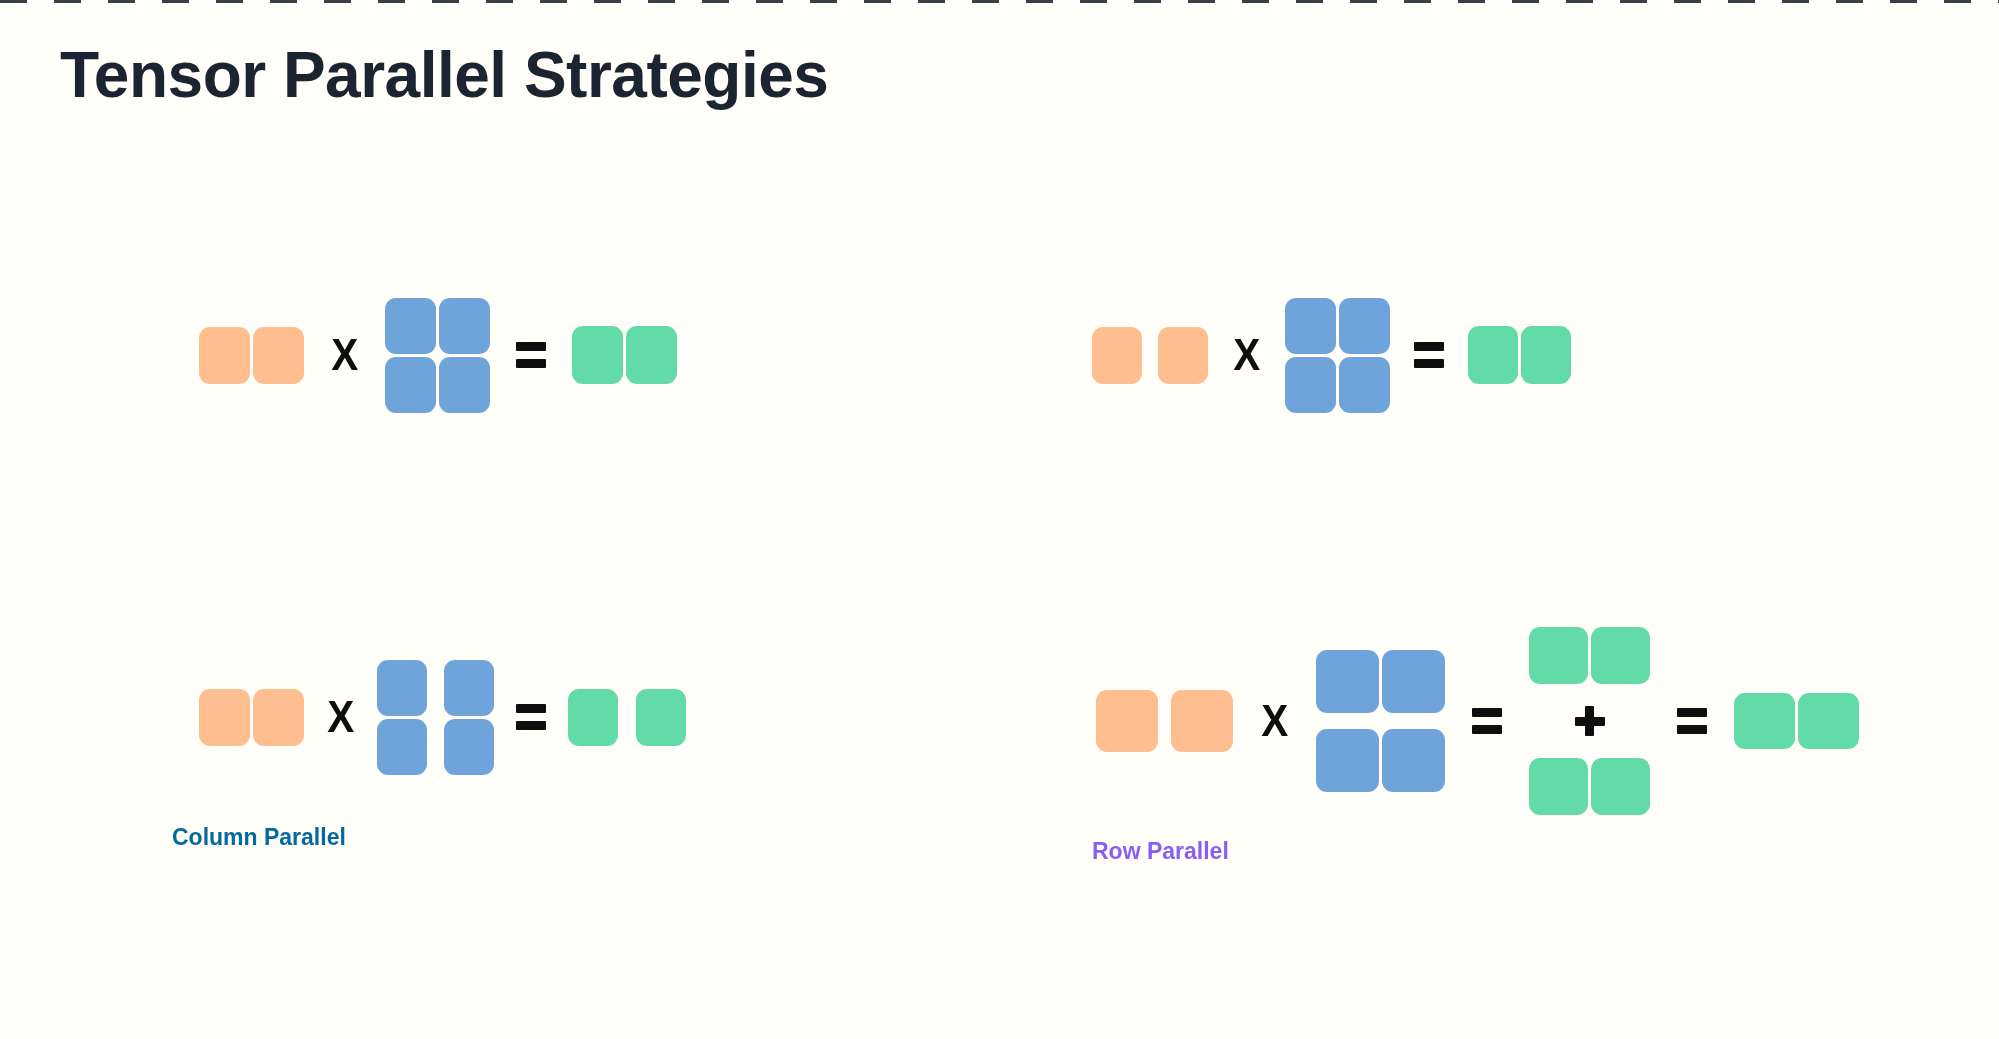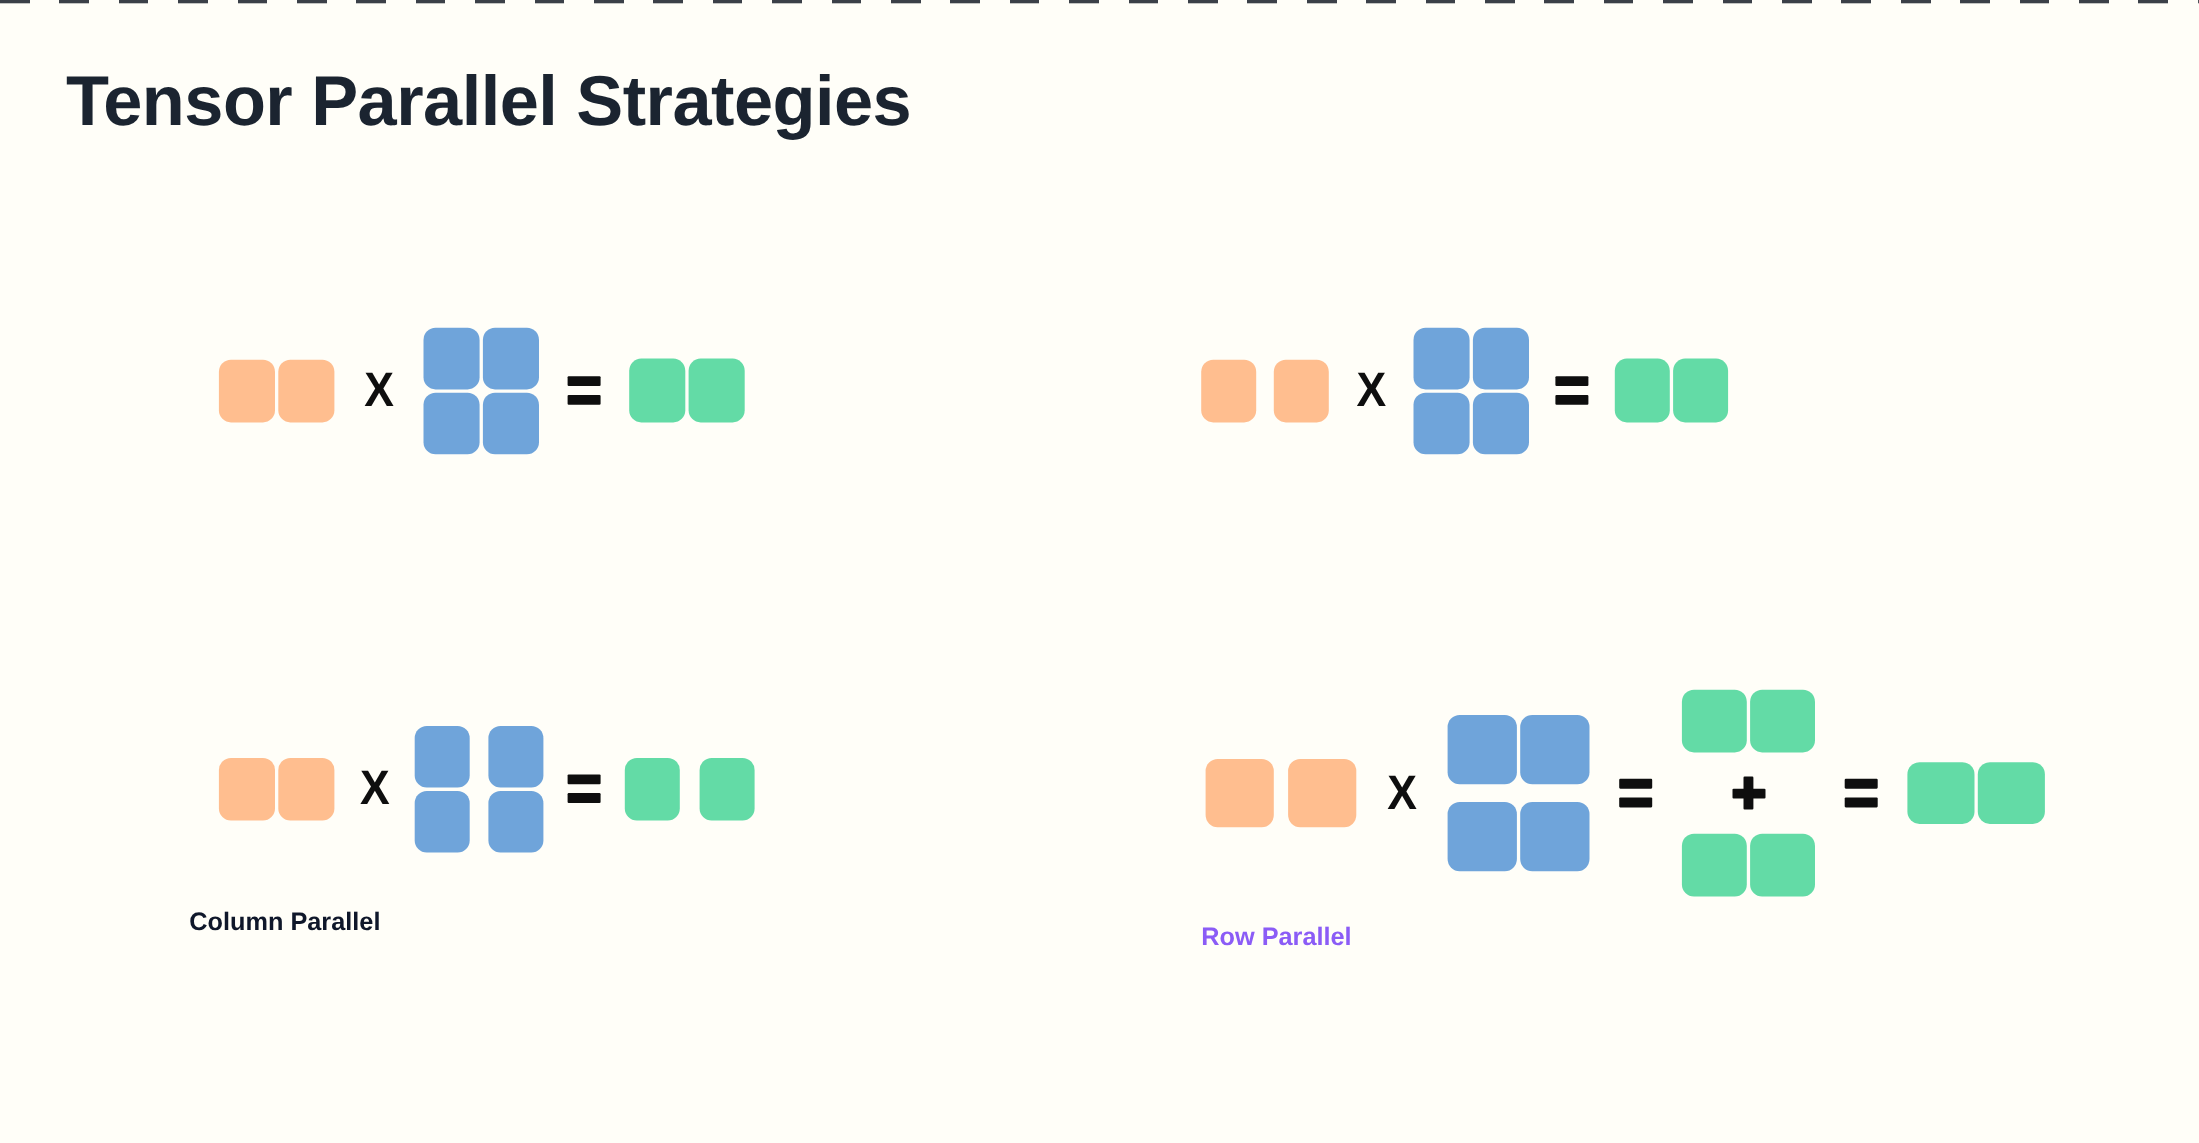--- a/index.html
+++ b/index.html
@@ -19,21 +19,21 @@
   }
   #top-dashes {
     position: absolute;
     top: 0; left: 0;
     width: 100%;
     height: 3px;
   }
   #page-title {
     position: absolute;
     left: 60px;
-    top: 56px;
+    top: 39px;
     margin: 0;
     font-size: 64px;
     font-weight: 700;
     letter-spacing: -0.5px;
     line-height: 1.15;
   }
   .diagram {
     position: absolute;
     display: flex;
     flex-direction: row;
@@ -157,21 +157,21 @@
       </div>
       <div class="op-equals">
         <div class="bar" style="background: rgb(14, 14, 14);"></div>
         <div class="bar" style="background: rgb(14, 14, 14);"></div>
       </div>
       <div class="grid" style="grid-template-columns: repeat(2, 50px); grid-template-rows: repeat(1, 57px); gap: 3px 18px;">
         <div class="cell" style="background: rgb(99, 219, 166);"></div>
         <div class="cell" style="background: rgb(99, 219, 166);"></div>
       </div>
     </div>
-    <div class="diagram-label" style="left: 172px; top: 824px; color: #0f172a;">Column Parallel</div>
+    <div class="diagram-label" style="left: 172px; top: 824px; color: #0369a1;">Column Parallel</div>
     <div class="diagram" style="left: 1096px; top: 623px; height: 196px; gap: 27px;">
       <div class="grid" style="grid-template-columns: repeat(2, 62px); grid-template-rows: repeat(1, 62px); gap: 3px 13px;">
         <div class="cell" style="background: rgb(255, 190, 143);"></div>
         <div class="cell" style="background: rgb(255, 190, 143);"></div>
       </div>
       <span class="op-x" style="color: rgb(14, 14, 14);">X</span>
       <div class="grid" style="grid-template-columns: repeat(2, 63px); grid-template-rows: repeat(2, 63px); gap: 16px 3px;">
         <div class="cell" style="background: rgb(111, 164, 218);"></div>
         <div class="cell" style="background: rgb(111, 164, 218);"></div>
         <div class="cell" style="background: rgb(111, 164, 218);"></div>

